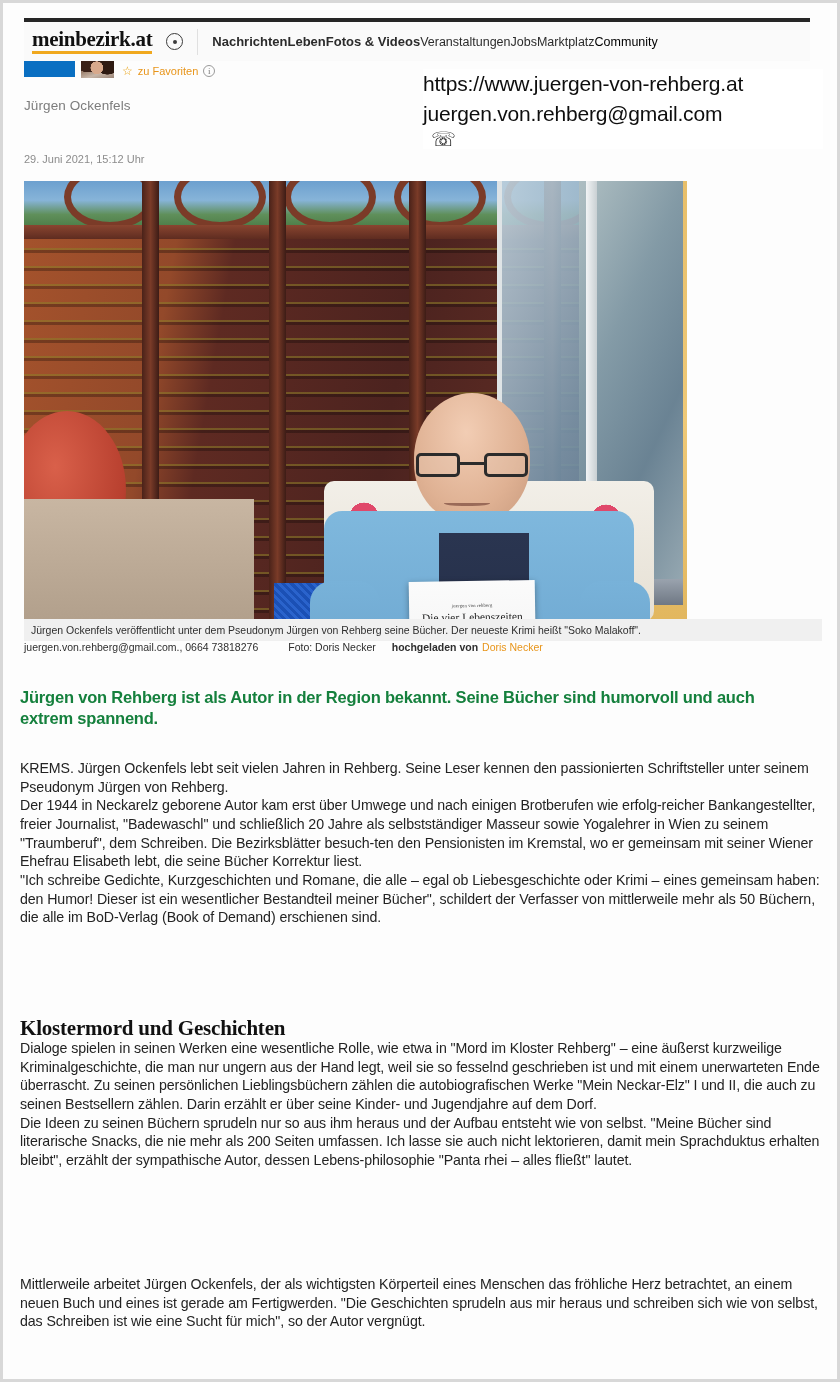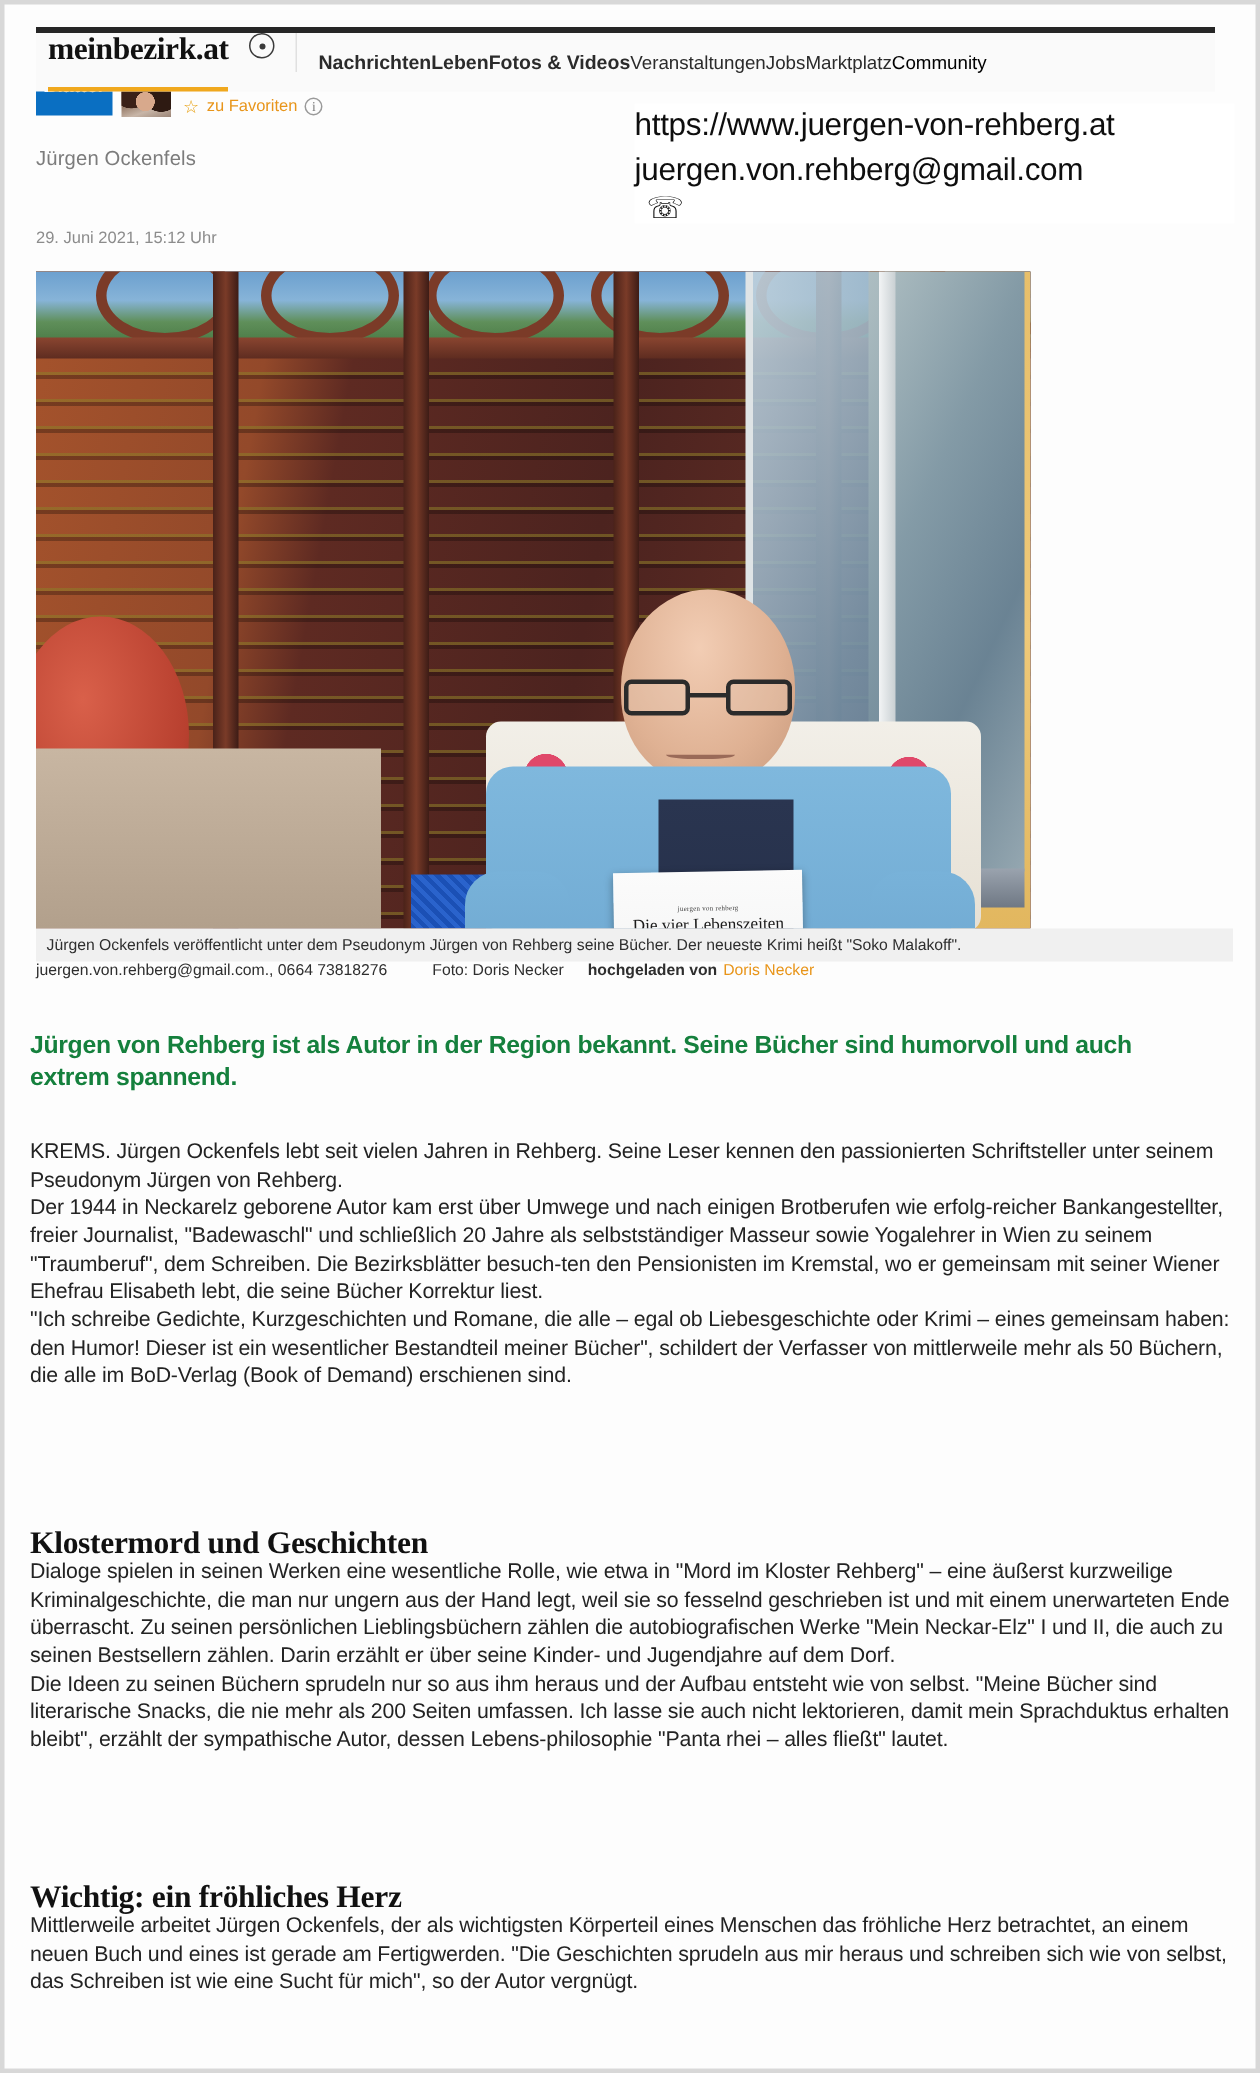--- a/index.html
+++ b/index.html
@@ -27,20 +27,21 @@
   }
 
   
   .site-header {
     position: absolute;
     left: 21px; top: 15px;
     width: 786px; height: 43px;
     background: #fafafa;
     border-top: 4px solid #262626;
     display: flex;
+    align-items: center;
     padding-left: 8px;
     z-index: 6;
   }
   .brand {
     font-family: "Liberation Serif", serif;
     font-weight: bold;
     font-size: 21px;
     letter-spacing: -0.3px;
     color: #111;
     border-bottom: 3px solid #f0a81e;
@@ -482,17 +483,16 @@
   </div>
 
   <div class="lead">Jürgen von Rehberg ist als Autor in der Region bekannt. Seine Bücher sind humorvoll und auch extrem spannend.</div>
 
   <div class="body-text" id="para-1">KREMS. Jürgen  Ockenfels  lebt  seit vielen Jahren in  Rehberg. Seine Leser kennen  den  passionierten Schriftsteller unter seinem Pseudonym Jürgen von Rehberg.<br>Der 1944 in Neckarelz geborene Autor kam erst über Umwege und nach einigen  Brotberufen wie erfolg-reicher  Bankangestellter,  freier Journalist, "Badewaschl"  und  schließlich 20 Jahre als  selbstständiger Masseur sowie Yogalehrer in Wien zu seinem "Traumberuf", dem  Schreiben. Die  Bezirksblätter besuch-ten den Pensionisten im Kremstal, wo er gemeinsam mit seiner Wiener Ehefrau  Elisabeth lebt, die seine Bücher Korrektur liest.<br>"Ich schreibe Gedichte,  Kurzgeschichten und  Romane, die alle – egal ob  Liebesgeschichte oder Krimi – eines gemeinsam haben: den  Humor!  Dieser ist ein wesentlicher  Bestandteil  meiner Bücher", schildert der Verfasser von mittlerweile mehr als 50 Büchern, die alle im BoD-Verlag (Book of Demand) erschienen sind.</div>
 
   <h2 class="subhead" id="sub-1">Klostermord und Geschichten</h2>
 
   <div class="body-text" id="para-2">Dialoge spielen in seinen  Werken eine wesentliche  Rolle, wie etwa in  "Mord im Kloster Rehberg" – eine äußerst   kurzweilige  Kriminalgeschichte, die  man  nur ungern aus der   Hand legt, weil sie  so  fesselnd geschrieben  ist und mit einem  unerwarteten  Ende überrascht. Zu seinen persönlichen Lieblingsbüchern zählen die autobiografischen Werke "Mein Neckar-Elz" I und II, die auch zu seinen Bestsellern zählen. Darin erzählt er über seine Kinder- und Jugendjahre auf dem Dorf.<br>Die  Ideen zu seinen  Büchern sprudeln nur so aus ihm  heraus  und der  Aufbau  entsteht wie von selbst. "Meine  Bücher sind  literarische  Snacks, die nie mehr als 200 Seiten umfassen. Ich lasse sie auch nicht lektorieren, damit mein  Sprachduktus erhalten bleibt", erzählt der sympathische  Autor, dessen  Lebens-philosophie "Panta rhei – alles fließt" lautet.</div>
 
-  <h2 class="subhead" id="sub-2">Wichtig: ein fröhliches Herz</h2>
 
   <div class="body-text" id="para-3">Mittlerweile arbeitet Jürgen Ockenfels, der als wichtigsten Körperteil eines Menschen das fröhliche Herz betrachtet, an einem neuen Buch und eines ist gerade am Fertigwerden. "Die Geschichten sprudeln aus mir heraus und  schreiben sich wie von  selbst, das  Schreiben ist wie eine  Sucht für mich", so der Autor vergnügt.</div>
 
 </div>
 
 </body></html>

